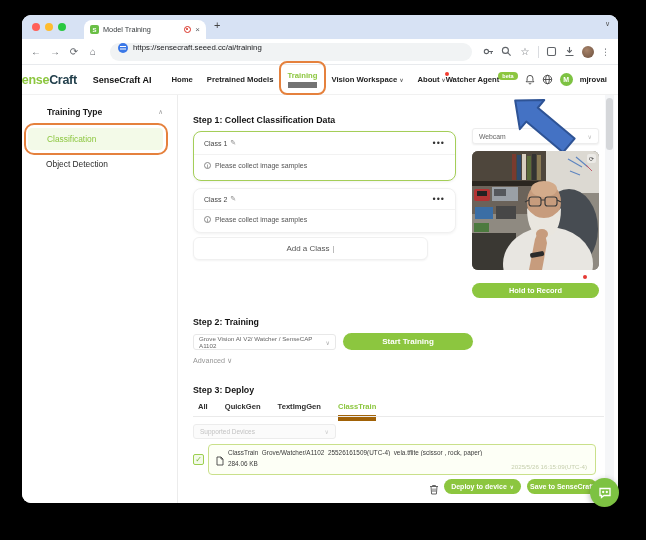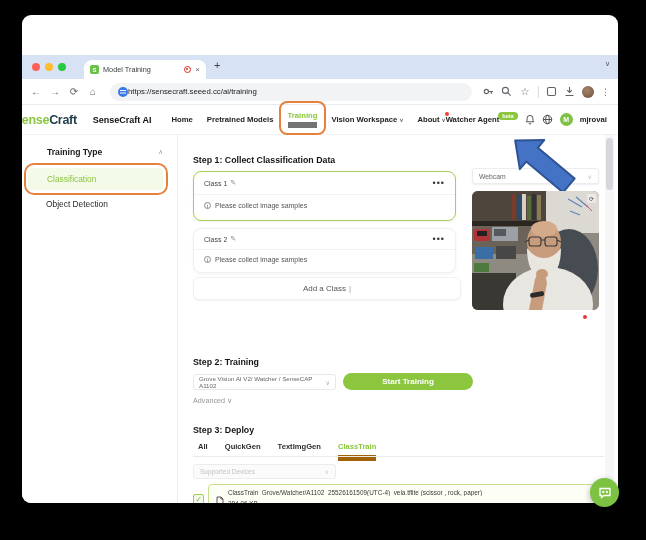--- a/index.html
+++ b/index.html
@@ -3,40 +3,40 @@
 <meta charset="utf-8">
 <style>
   * { margin:0; padding:0; box-sizing:border-box; }
   html,body { width:646px; height:540px; }
   body { background:#000; position:relative; font-family:"Liberation Sans",sans-serif; overflow:hidden; }
 
   .window { position:absolute; left:22px; top:15px; width:596px; height:488px;
     background:#fff; border-radius:9px; overflow:hidden; box-shadow:0 10px 30px rgba(0,0,0,.65); }
 
   
-  .tabstrip { height:24px; background:#d7e2f4; position:relative;margin-top:40px; }
+  .tabstrip { height:24px; background:#d7e2f4; position:relative; }
   .tl { position:absolute; top:8px; width:8px; height:8px; border-radius:50%; }
   .tl.red{ left:10px; background:#ff5f57;} .tl.yel{ left:23px; background:#febc2e;} .tl.grn{ left:36px; background:#28c840;}
   .tab { position:absolute; left:62px; top:5px; width:122px; height:19px; background:#fff;
     border-radius:8px 8px 0 0; display:flex; align-items:center; gap:4px; padding:0 6px; }
   .favicon { width:9px; height:9px; border-radius:2px; background:#6abf45; color:#fff; font-size:6px;
     font-weight:bold; display:flex; align-items:center; justify-content:center; flex:0 0 auto;}
   .tabtitle { font-size:7.3px; color:#3c4043; white-space:nowrap; overflow:hidden; flex:1;}
   .recdot { width:7px; height:7px; border:1.5px solid #d93025; border-radius:50%; position:relative; flex:0 0 auto;}
   .recdot::after{ content:""; position:absolute; left:1px; top:1px; width:2px; height:2px; background:#d93025; border-radius:50%;}
   .tabclose { font-size:8px; color:#5f6368; flex:0 0 auto; }
   .newtab { position:absolute; left:192px; top:4px; font-size:11px; color:#444; }
   .tabchev { position:absolute; right:8px; top:5px; font-size:7px; color:#555; }
 
   
   .toolbar { height:26px; background:#fff; display:flex; align-items:center; padding:0 8px; gap:7px;
     border-bottom:1px solid #e8eaed; }
   .navico { font-size:10px; color:#5f6368; width:12px; text-align:center; }
-  .urlpill { flex:1; height:18px; background:#f1f3f4; border-radius:9px; display:flex; align-items:center;
-    padding:0 8px; margin:0 4px; min-width:0;}
+  .urlpill { flex:1; height:18px; background:#f1f3f4; border-radius:9px; display:flex; 
+    gap:5px; padding:0 8px; margin:0 4px; min-width:0;}
   .siteico { width:10px; height:10px; border-radius:50%; background:#3b78e7; position:relative; flex:0 0 auto;}
   .siteico::after{ content:""; position:absolute; left:2px; top:3px; width:6px; height:1.2px; background:#fff; box-shadow:0 2.5px 0 #fff;}
   .urltext { font-size:7.8px; color:#202124; white-space:nowrap; overflow:hidden;}
   .tbico { color:#5f6368; display:flex; align-items:center; }
   .tbsep { width:1px; height:12px; background:#dadce0; }
   .tbavatar { width:12px; height:12px; border-radius:50%; background:radial-gradient(circle at 40% 35%, #a8846a, #6b4f3d); }
   .kebab { font-size:9px; color:#5f6368; }
 
   
   .appheader { height:30px; display:flex; align-items:center; padding:0 11px; border-bottom:1px solid #f1f1f1; position:relative;justify-content:flex-end; }
@@ -83,21 +83,21 @@
     border:1px solid #f0f0f0; box-shadow:0 1px 3px rgba(0,0,0,.06); }
   .classcard.selected { border:1px solid #a4ce58; }
   .cardhead { height:23px; display:flex; align-items:center; padding:0 10px; border-bottom:1px solid #f2f2f2;}
   .cardname { font-size:7px; color:#444; }
   .editico { font-size:7px; color:#888; margin-left:3px;}
   .carddots { margin-left:auto; font-size:9px; color:#333; letter-spacing:1px; cursor:pointer;}
   .cardbody { display:flex; align-items:center; gap:4px; padding:7px 10px;}
   .infoico { width:7px; height:7px; border:1px solid #888; border-radius:50%; color:#888; font-size:5px;
     display:flex; align-items:center; justify-content:center; flex:0 0 auto; font-weight:bold;}
   .hinttext { font-size:7px; color:#555; }
-  .addclass { position:absolute; left:15px; top:142px; width:268px; height:23px; background:#fff;
+  .addclass { position:absolute; left:15px; top:142px; width:235px; height:23px; background:#fff;
     border:1px solid #f0f0f0; border-radius:6px; box-shadow:0 1px 2px rgba(0,0,0,.05);
     display:flex; align-items:center; justify-content:center; gap:3px; font-size:8px; color:#555; cursor:pointer;}
   .cursorbar{ color:#999; font-size:8px; }
 
   .wselect { position:absolute; left:294px; top:33px; width:127px; height:16px; background:#fff;
     border:1px solid #ededed; border-radius:3px; box-shadow:0 1px 2px rgba(0,0,0,.07);
     display:flex; align-items:center; padding:0 6px; font-size:6.8px; color:#666; }
   .wselect .chev{ margin-left:auto; font-size:6px; color:#bbb; }
   .preview { position:absolute; left:294px; top:56px; width:127px; height:119px; border-radius:6px;
     overflow:hidden; background:#8f8a81; }
@@ -325,20 +325,21 @@
           <rect x="73" y="46" width="12" height="9" rx="2.5" fill="none" stroke="#3a3a3a" stroke-width="1.2"></rect>
           <path d="M69 49 h4 M57 49 L53 51 M85 49 l4 2" stroke="#3a3a3a" stroke-width="1.2" fill="none"></path>
           <path d="M57 119 L63 88 Q66 80 73 83 L75 92 L70 119 Z" fill="#c79c7d"></path>
           <ellipse cx="70" cy="83" rx="6" ry="5" fill="#c79c7d"></ellipse>
           <rect x="58" y="101" width="14" height="5" rx="2" fill="#2b2b2b" transform="rotate(-10 65 103)"></rect>
         </svg>
         <span class="flipico">⟳</span>
       </div>
       <span class="camdot"></span>
 
+      <div class="recordbtn">Hold to Record</div>
 
       <div class="arrow-wrap">
         <svg width="76" height="56" viewBox="0 0 76 56">
           <g transform="rotate(40 38 28)">
             <polygon points="3,28 25,9 25,19 73,19 73,37 25,37 25,47" fill="#4472C4" stroke="#2E5395" stroke-width="2" stroke-linejoin="round"></polygon>
           </g>
         </svg>
       </div>
 
       <div class="steptitle" style="top:222px;">Step 2: Training</div>

